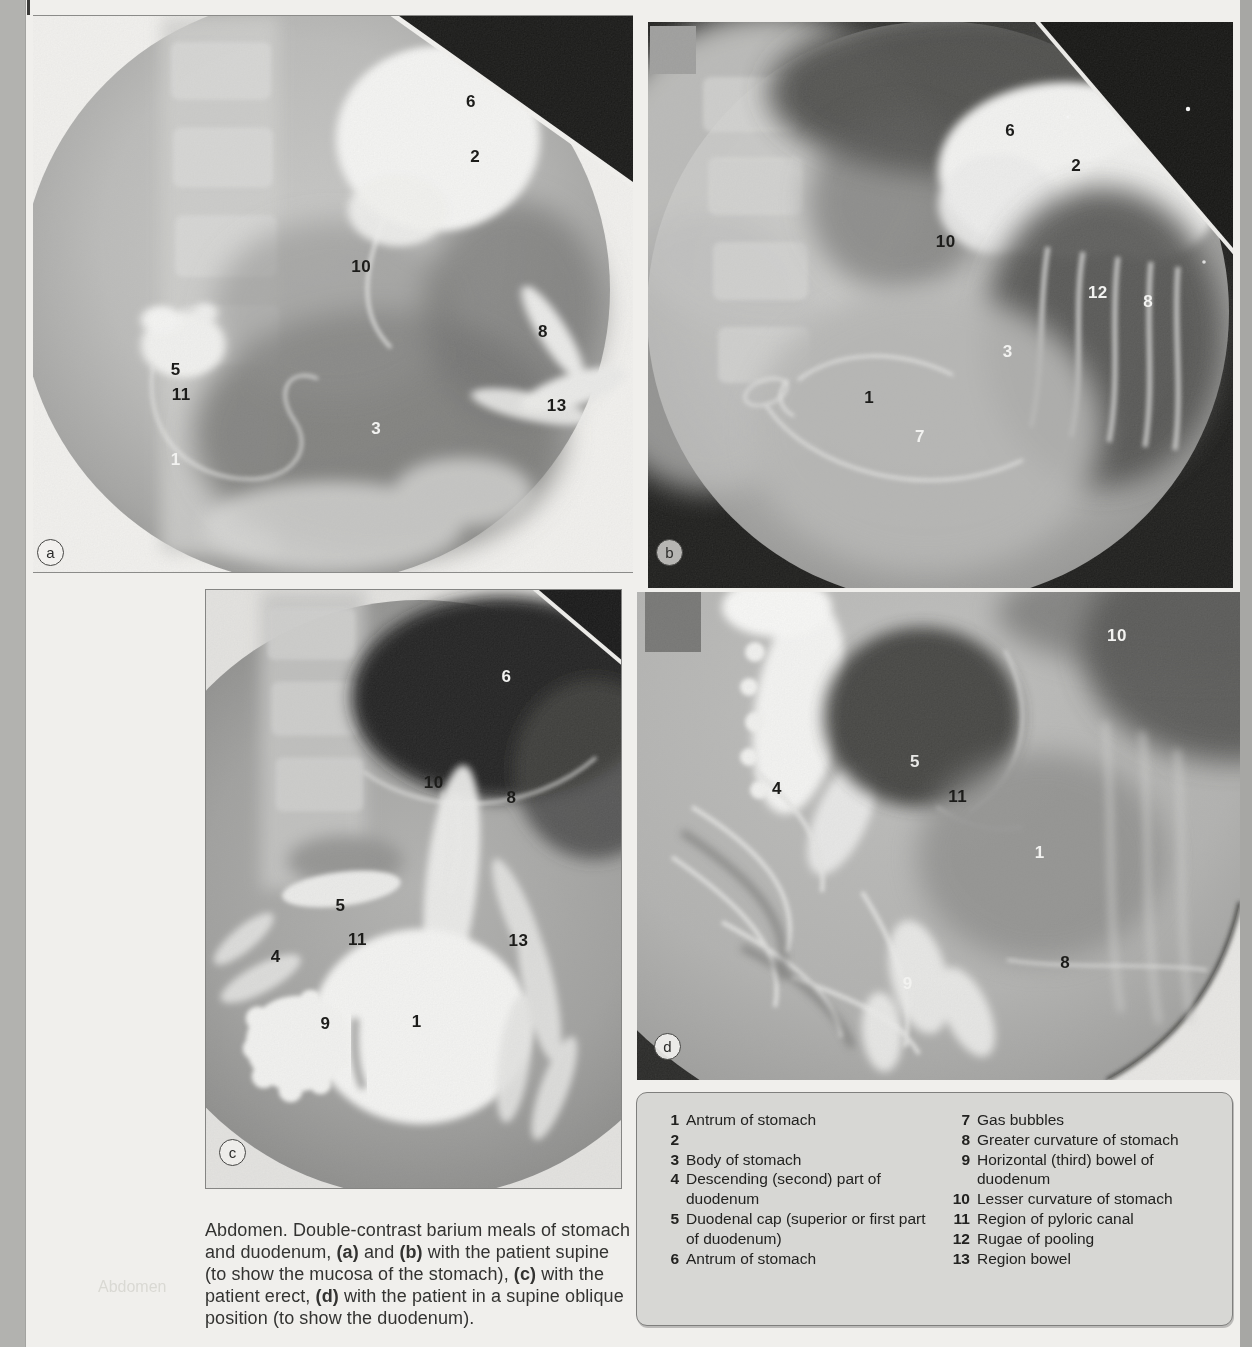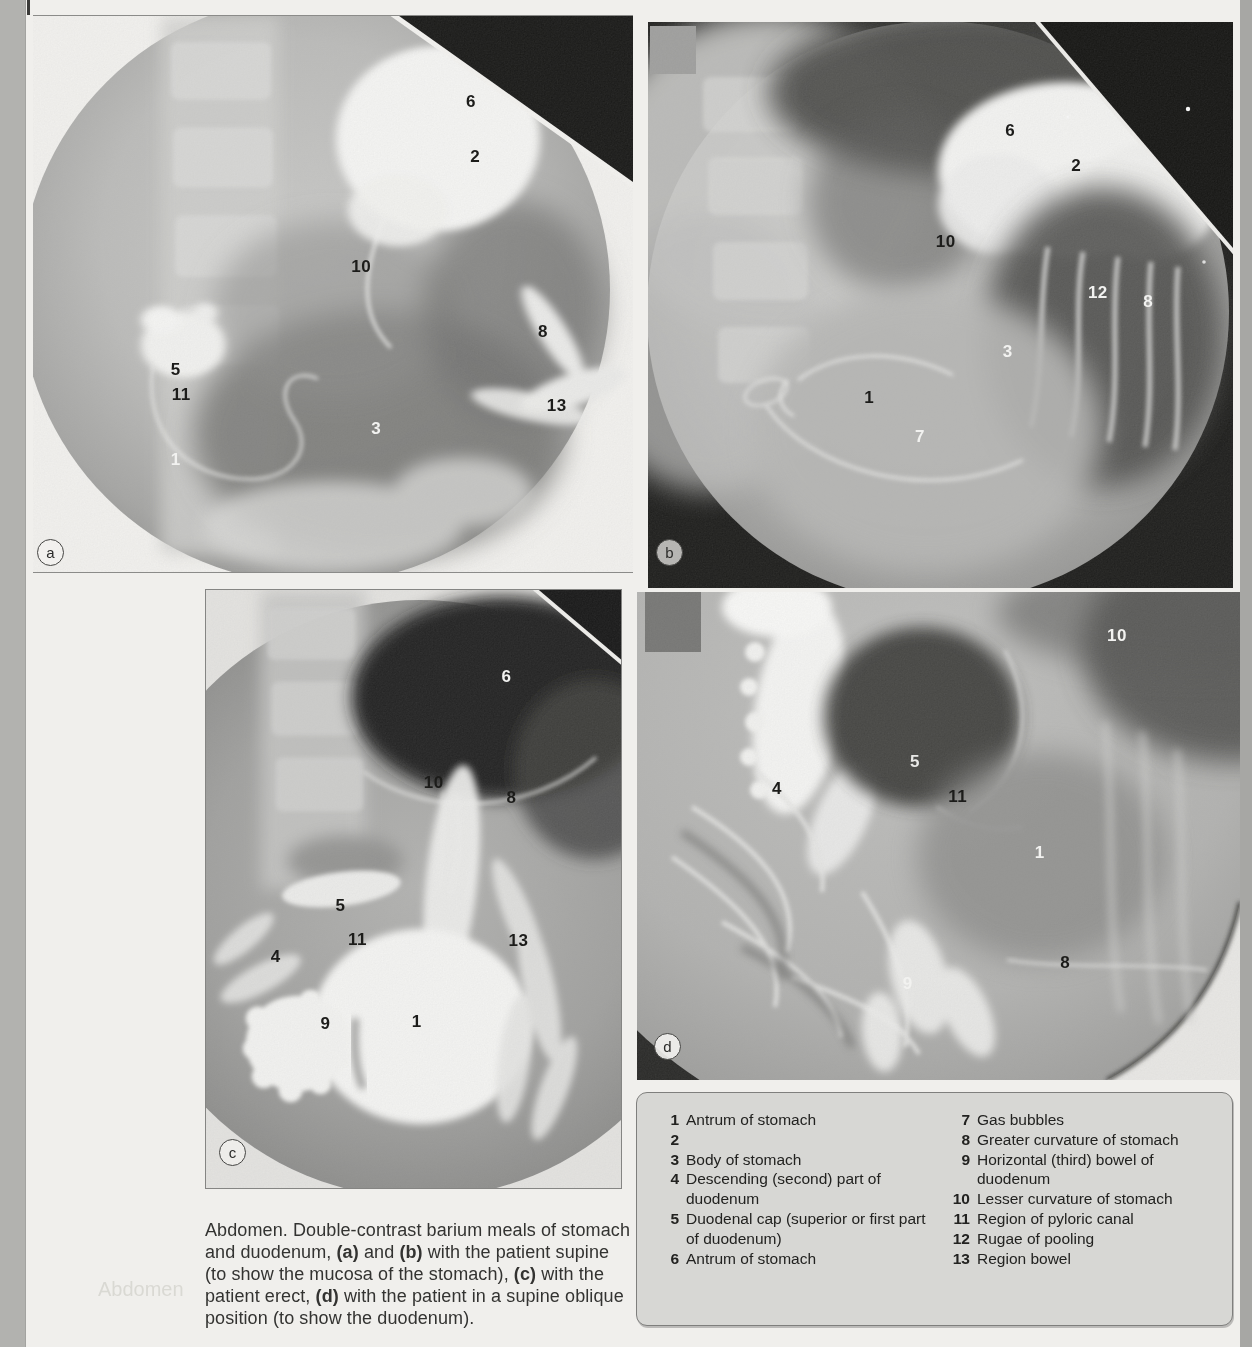--- a/index.html
+++ b/index.html
@@ -44,21 +44,21 @@
     box-sizing:border-box;display:flex;gap:14px;padding:17px 10px 10px 17px;
     box-shadow:1px 2px 0 rgba(90,90,88,.35);
   }
   .legend-col{flex:1;}
   .legend-item{
     display:grid;grid-template-columns:25px 1fr;column-gap:7px;
     font-size:15.5px;line-height:19.8px;color:#222220;
   }
   .legend-num{font-weight:700;text-align:right;}
   .ghost{
-    position:absolute;left:98px;top:1278px;font-size:20px;
+    position:absolute;left:98px;top:1278px;font-size:16px;
     color:rgba(118,118,102,.18);filter:blur(.5px);
   }
 </style>
 </head>
 <body>
 
 <div class="page">
 
   <svg width="0" height="0" style="position:absolute" aria-hidden="true">
     <defs>

